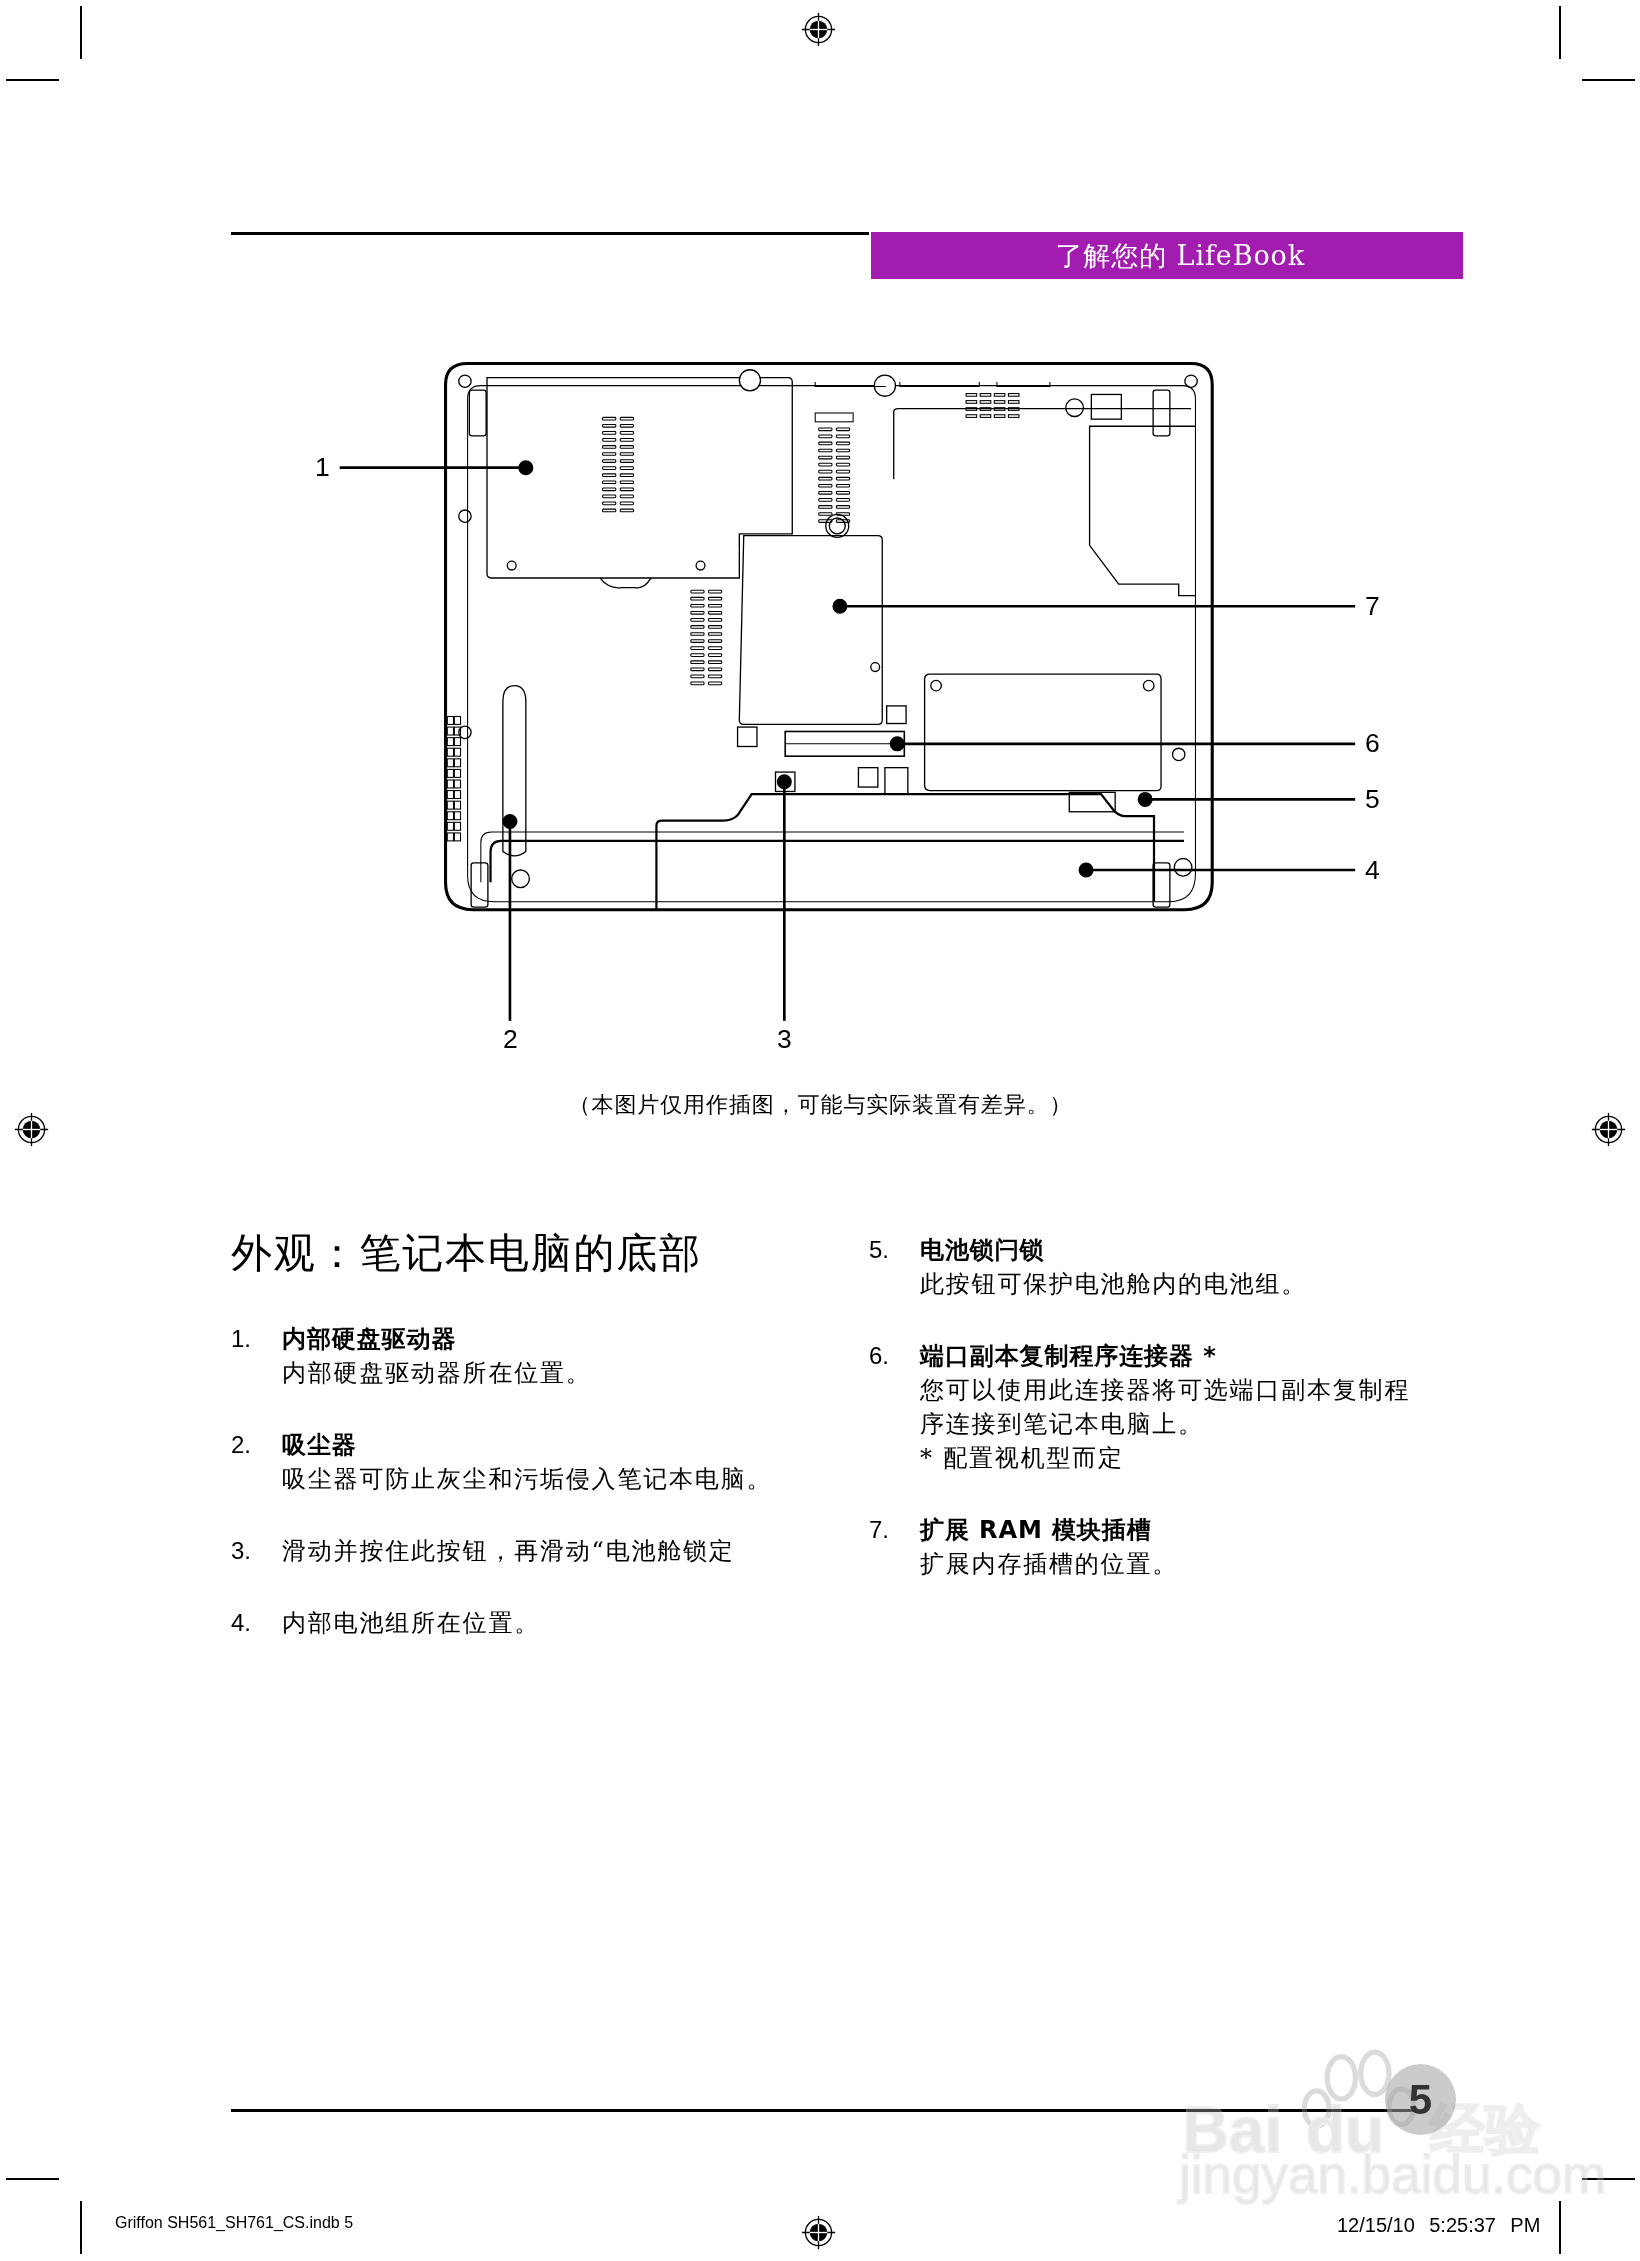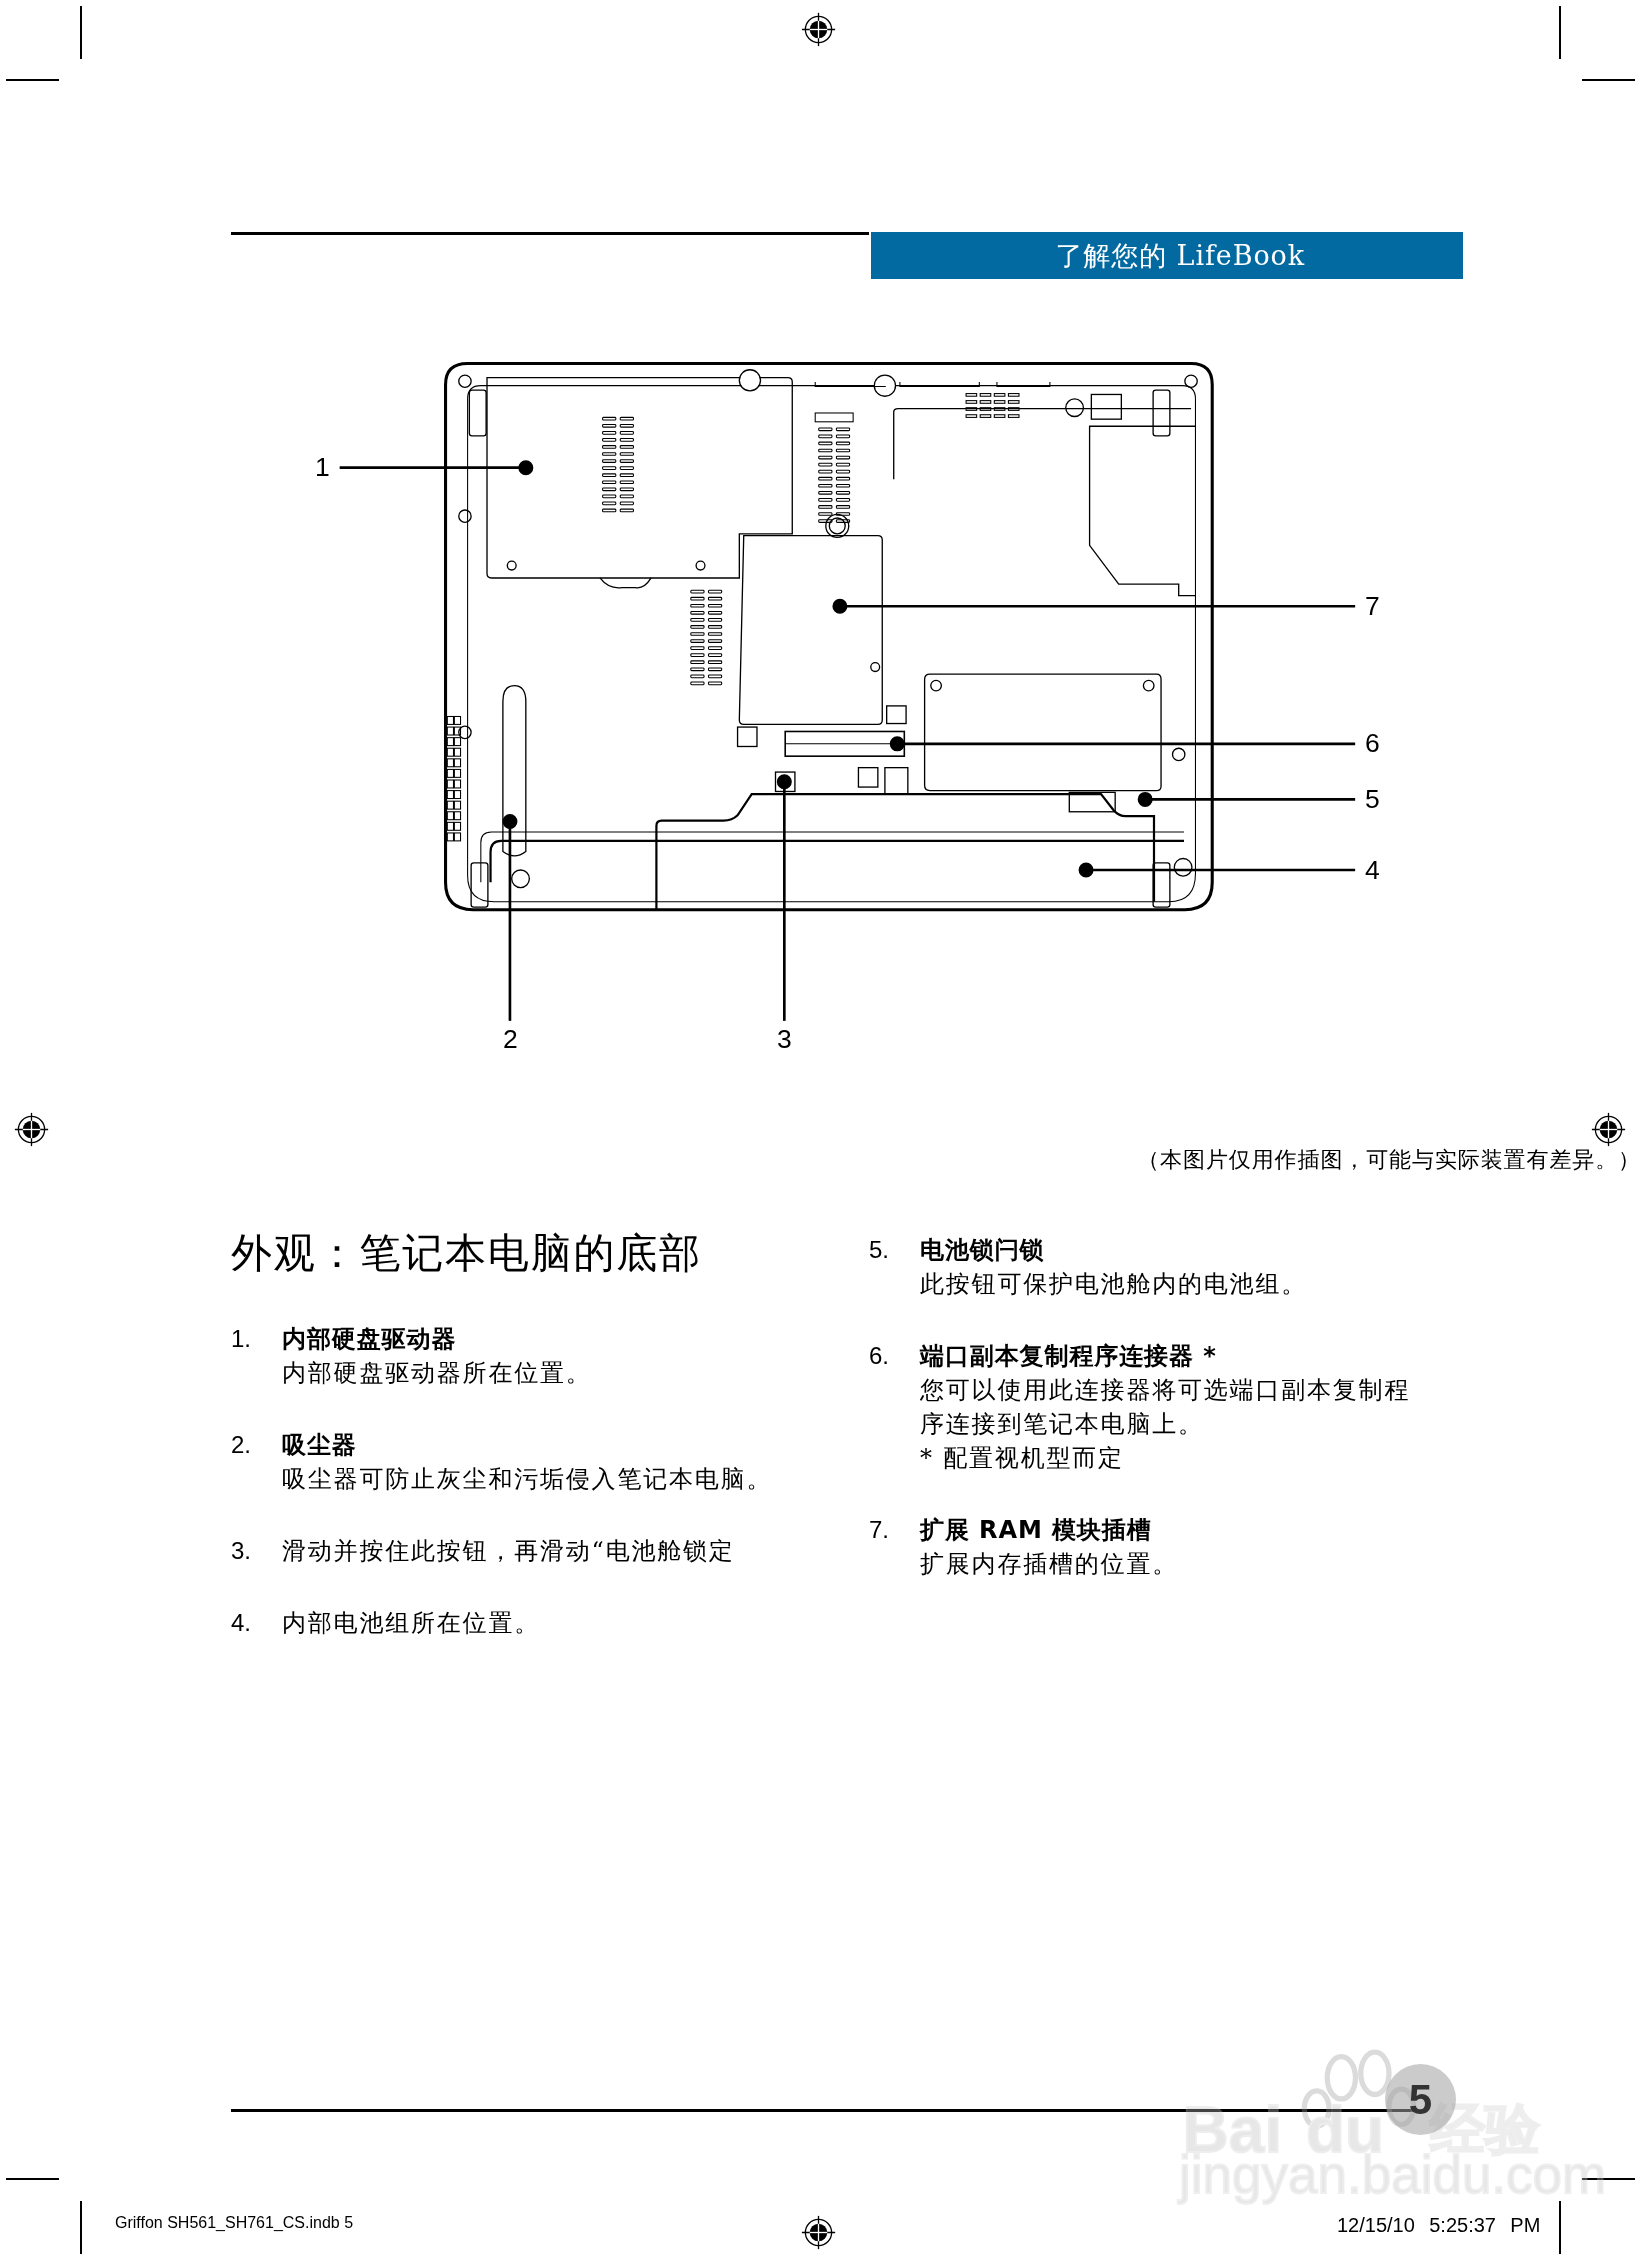--- a/index.html
+++ b/index.html
@@ -1,26 +1,26 @@
 <!DOCTYPE html>
 <html style="font-size:14px"><head>
 <meta charset="utf-8">
 <style>
   html, body { margin:0; padding:0; background:#ffffff; }
   body { width:1641px; height:2261px; position:relative; overflow:hidden;
          font-family:"DejaVu Sans","Liberation Sans",sans-serif; color:#000; }
   .crop { position:absolute; background:#000; }
   .reg { position:absolute; width:35px; height:35px; }
   .header-rule { position:absolute; left:231px; top:232px; width:638px; height:2.6px; background:#000; }
-  .header-bar { position:absolute; left:871px; top:232px; width:592px; height:47px; background:#0369a1;
+  .header-bar { position:absolute; left:871px; top:232px; width:592px; height:47px; background:#a21caf;
                 color:#fff; font-family:"DejaVu Serif","Liberation Serif",serif; font-size:27px;
                 display:flex; align-items:center; justify-content:center; padding-left:26.5px; box-sizing:border-box; letter-spacing:0.9px; }
   .diagram { position:absolute; left:0; top:0; width:1641px; height:1103px; pointer-events:none; }
   .callout { position:absolute; font-family:"Liberation Sans",sans-serif; font-size:26.5px; line-height:26.5px; }
-  .caption { position:absolute; left:0; width:1641px; top:1145px; text-align:right;
+  .caption { position:absolute; left:0; width:1641px; top:1090px; text-align:center;
              font-family:"DejaVu Serif","Liberation Serif",serif; font-size:22px; letter-spacing:0.9px; }
   .section-title { position:absolute; left:231px; top:1226px; font-size:41px; font-weight:normal; margin:0;
                    font-family:"DejaVu Sans","Liberation Sans",sans-serif; letter-spacing:1.8px; }
   .col { position:absolute; width:609px; }
   .col.left { left:231px; top:1322px; }
   .col.right { left:869px; top:1233px; }
   .item { position:relative; padding-left:51px; margin-bottom:38px; }
   .item .num { position:absolute; left:0; top:0; font-family:"Liberation Sans",sans-serif; font-size:24px; line-height:34px; }
   .item .title { font-weight:bold; font-size:24px; line-height:34px; letter-spacing:0.9px; }
   .item .desc { font-family:"DejaVu Serif","Liberation Serif",serif; font-size:24px; line-height:34px; letter-spacing:1.8px; }

